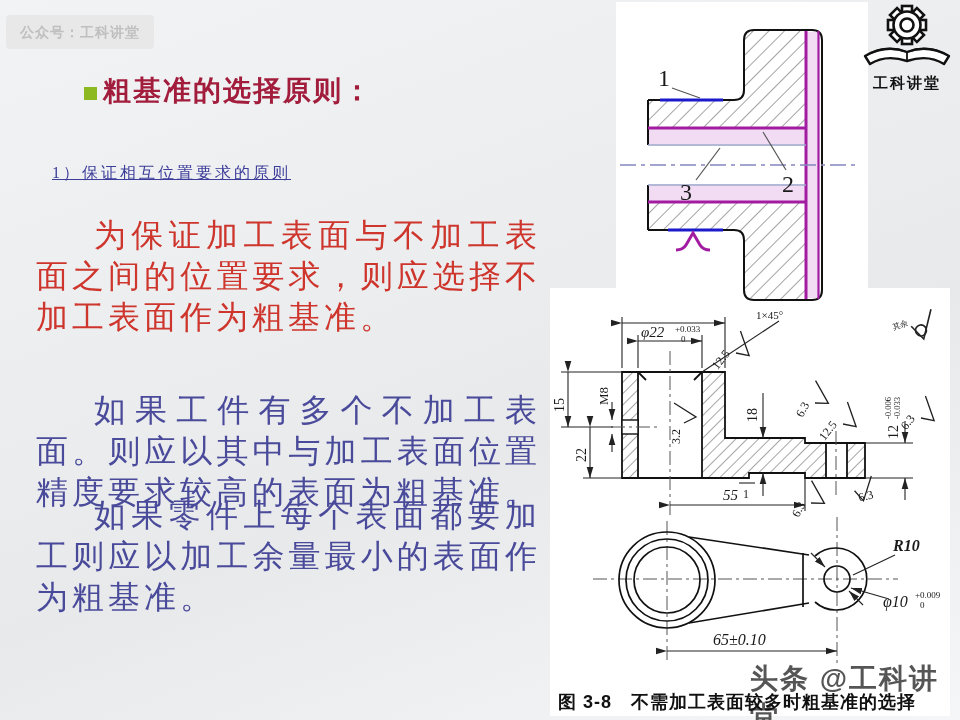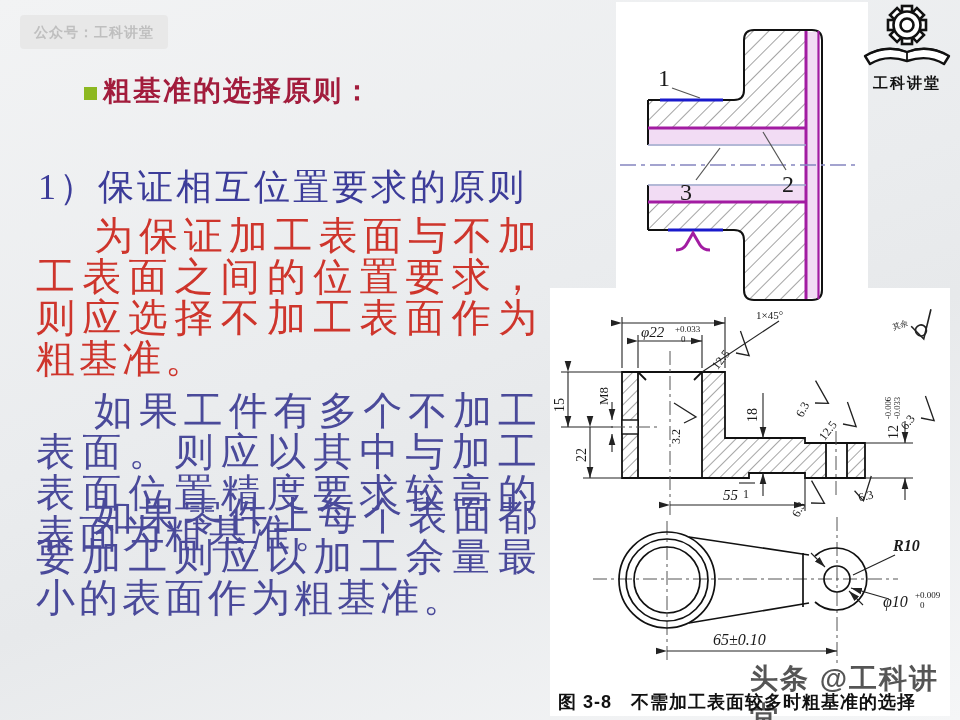--- a/index.html
+++ b/index.html
@@ -1,30 +1,30 @@
 <!DOCTYPE html>
 <html><head>
 <meta charset="utf-8">
 <style>
   html,body{margin:0;padding:0;}
   #slide{position:relative;width:960px;height:720px;overflow:hidden;
     background:linear-gradient(160deg,#f2f3f4 0%,#eaecee 45%,#e7e9eb 60%,#f5f6f7 100%);
     font-family:"Liberation Serif","DejaVu Serif",serif;}
   .abs{position:absolute;}
   
-  .chip{left:20px;top:15px;width:148px;height:34px;background:#e8e8e8;border-radius:4px;
+  .chip{left:6px;top:15px;width:148px;height:34px;background:#e8e8e8;border-radius:4px;
     color:#bfbfbf;font-family:"Liberation Sans","DejaVu Sans",sans-serif;font-weight:bold;
     font-size:14px;line-height:34px;text-align:center;letter-spacing:1px;}
   
   .title-row{left:84px;top:72px;display:flex;align-items:center;text-align:right;}
   .bullet{width:13px;height:13px;background:#8cb821;margin-right:6px;margin-top:4px;flex:0 0 auto;}
   .title{color:#a21c3c;font-weight:bold;font-size:28px;letter-spacing:2px;}
   
-  .heading{left:38px;top:163px;color:#3c3c99;font-size:36px;letter-spacing:3px;}
-  .para{width:505px;font-size:39px;letter-spacing:4px;line-height:41px;text-indent:58px;text-align:justify;}
+  .heading{left:52px;top:163px;color:#3c3c99;font-size:16px;letter-spacing:3px;text-decoration:underline;}
+  .para{width:505px;font-size:32px;letter-spacing:4px;line-height:41px;text-indent:58px;text-align:justify;}
   .p-red{left:36px;top:215px;color:#ce352c;}
   .p-blue2{left:36px;top:352px;color:#4a4a9a;margin-top:38px;}
   .p-blue3{left:36px;top:495px;color:#4a4a9a;}
   
   .card1{left:616px;top:2px;width:252px;height:300px;background:#ffffff;}
   .card2{left:550px;top:288px;width:400px;height:428px;background:#ffffff;}
   
   .logo{left:858px;top:4px;width:98px;height:88px;text-align:center;}
   .logo .brand{font-family:"Liberation Sans","DejaVu Sans",sans-serif;font-weight:bold;
     color:#111;font-size:15px;letter-spacing:2px;margin-top:-2px;}

